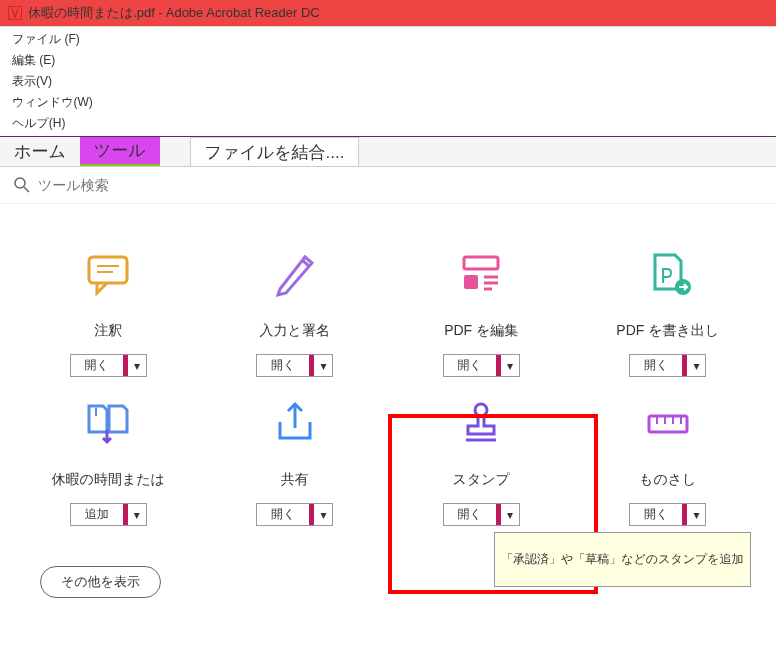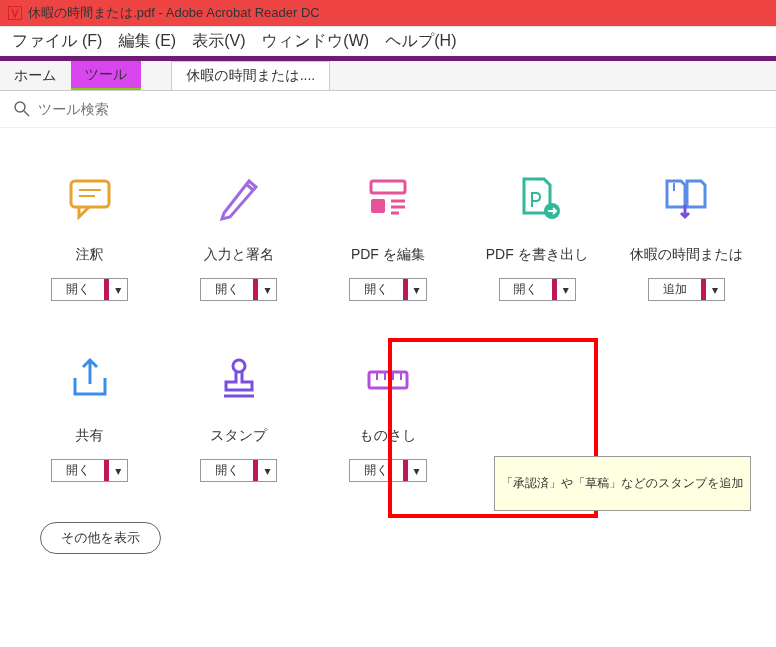--- a/index.html
+++ b/index.html
@@ -1,30 +1,30 @@
 <!DOCTYPE html>
 <html><head>
 <meta charset="utf-8">
 <style>
   * { box-sizing: border-box; margin: 0; padding: 0; }
   body { font-family: "Meiryo", "Yu Gothic", sans-serif; font-size: 12px; background: #fff; color: #333; width: 776px; }
   .titlebar { display: flex; align-items: center; padding: 4px 8px; border-bottom: 1px solid #ddd; background: #ef4444; }
   .titlebar .app-icon { width: 14px; height: 14px; border: 1px solid #d22; color: #d22; display: flex; align-items: center; justify-content: center; font-size: 9px; font-weight: bold; margin-right: 6px; }
   .titlebar .title { font-size: 13px; }
-  .menubar { display: flex; padding: 2px 4px; border-bottom: 5px solid #701a75; font-size: 16px; }
+  .menubar { display: flex; padding: 2px 4px; border-bottom: 1px solid #701a75; font-size: 12px; flex-direction: column; }
   .menubar .menu-item { padding: 2px 8px; cursor: default; }
   .tabbar { display: flex; border-bottom: 1px solid #ccc; background: #f5f5f5; height: 30px; }
-  .tabbar .tab { padding: 6px 14px; font-size: 14px; cursor: default; display: flex; align-items: center; }
+  .tabbar .tab { padding: 6px 14px; font-size: 17px; cursor: default; display: flex; align-items: center; }
   .tabbar .tab.tools { background: #d946ef; border-bottom: 2px solid #84cc16; }
   .tabbar .tab.doc { background: #fff; border: 1px solid #ccc; border-bottom: none; margin-left: 30px; }
   .searchbar { display: flex; align-items: center; padding: 8px 12px; border-bottom: 1px solid #eee; }
   .searchbar .search-icon { width: 20px; height: 20px; display: flex; align-items: center; justify-content: center; margin-right: 6px; }
   .searchbar input { border: none; outline: none; font-size: 14px; color: #999; width: 200px; }
   .tools-area { padding: 40px 20px 20px 20px; }
-  .tool-grid { display: grid; grid-template-columns: repeat(5, 1fr); gap: 48px 10px; }
+  .tool-grid { display: grid; grid-template-columns: repeat(4, 1fr); gap: 16px 10px; }
   .tool-card { display: flex; flex-direction: column; align-items: center; position: relative; }
   .tool-icon { width: 60px; height: 60px; display: flex; align-items: center; justify-content: center; margin-bottom: 18px; }
   .tool-label { font-size: 14px; color: #333; margin-bottom: 14px; }
   .tool-button { display: flex; border: 1px solid #999; font-size: 12px; }
   .tool-button .btn-label { padding: 2px 14px; border-right: 5px solid #be185d; cursor: default; }
   .tool-button .btn-caret { padding: 2px 6px; cursor: default; display: flex; align-items: center; }
   .highlight-box { position: absolute; border: 4px solid red; pointer-events: none; }
   .tooltip { position: absolute; background: #ffffe1; border: 1px solid #999; padding: 18px 6px; font-size: 12px; white-space: nowrap; z-index: 10; }
   .other-btn { margin: 40px 0 0 20px; border: 1px solid #666; border-radius: 18px; padding: 6px 20px; display: inline-block; font-size: 13px; cursor: default; font-family: Liberation Mono, monospace; }
   svg { display: block; }
@@ -45,21 +45,21 @@
   <div class="menu-item">ファイル (F)</div>
   <div class="menu-item">編集 (E)</div>
   <div class="menu-item">表示(V)</div>
   <div class="menu-item">ウィンドウ(W)</div>
   <div class="menu-item">ヘルプ(H)</div>
 </div>
 
 <div class="tabbar">
   <div class="tab">ホーム</div>
   <div class="tab tools">ツール</div>
-  <div class="tab doc">休暇の時間または....</div>
+  <div class="tab doc">ファイルを結合....</div>
 </div>
 
 <div class="searchbar">
   <div class="search-icon">
     <svg width="18" height="18" viewBox="0 0 18 18">
         <circle cx="7" cy="7" r="5" stroke="#666" stroke-width="1.5" fill="none"></circle>
         <line x1="11" y1="11" x2="16" y2="16" stroke="#666" stroke-width="1.5"></line>
       </svg>
   </div>
   <input type="text" placeholder="ツール検索" style="">

